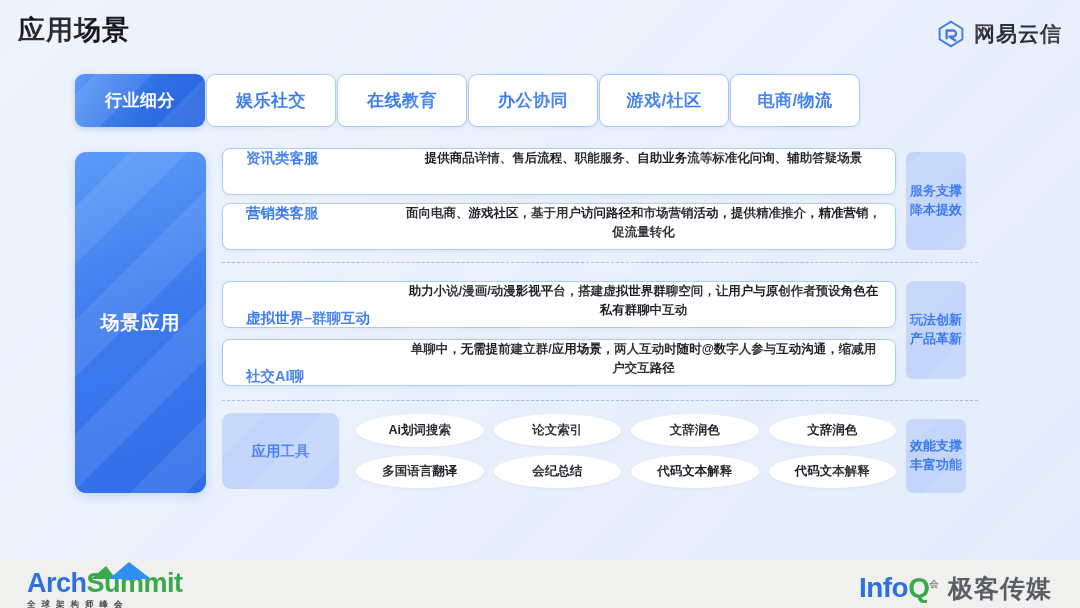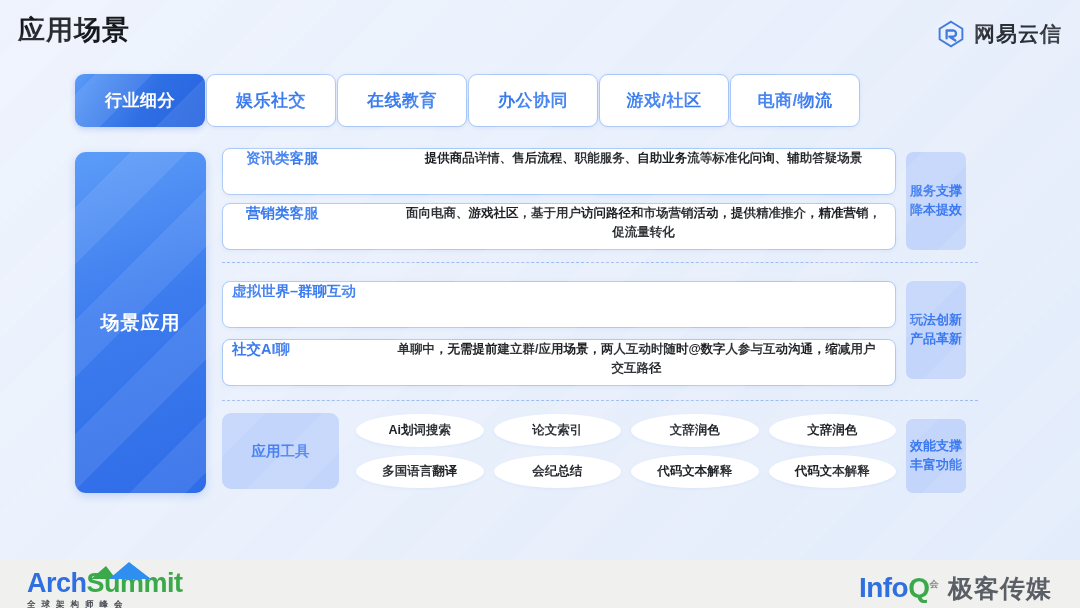--- a/index.html
+++ b/index.html
@@ -131,21 +131,21 @@
     font-weight: bold;
     line-height: 1.5;
   }
 
   .r1 { top: 0;   height: 47px; }
   .r2 { top: 55px; height: 47px; }
   .r3 { top: 133px; height: 47px; }
   .r4 { top: 191px; height: 47px; }
 
   .r1 .row-label, .r2 .row-label { width: 150px; padding-left: 23px; }
-  .r3 .row-label, .r4 .row-label { width: 150px; padding-left: 9px; }
+  .r3 .row-label, .r4 .row-label { width: 150px; padding-left: 23px; margin-top: 27px; }
 
   
   .tools-wrap {
     position: absolute;
     left: 0; top: 265px;
     width: 674px; height: 76px;
     display: flex;
     align-items: center;
   }
   .tools-label {
@@ -294,20 +294,21 @@
         <div class="row-desc">提供商品详情、售后流程、职能服务、自助业务流等标准化问询、辅助答疑场景</div>
       </div>
 
       <div class="row-card r2">
         <div class="row-label">营销类客服</div>
         <div class="row-desc">面向电商、游戏社区，基于用户访问路径和市场营销活动，提供精准推介，精准营销，促流量转化</div>
       </div>
 
       <div class="row-card r3">
         <div class="row-label">虚拟世界–群聊互动</div>
+        <div class="row-desc">助力小说/漫画/动漫影视平台，搭建虚拟世界群聊空间，让用户与原创作者预设角色在私有群聊中互动</div>
       </div>
 
       <div class="row-card r4">
         <div class="row-label">社交AI聊</div>
         <div class="row-desc">单聊中，无需提前建立群/应用场景，两人互动时随时@数字人参与互动沟通，缩减用户交互路径</div>
       </div>
 
       <div class="tools-wrap">
         <div class="tools-label">应用工具</div>
         <div class="pill-grid">

